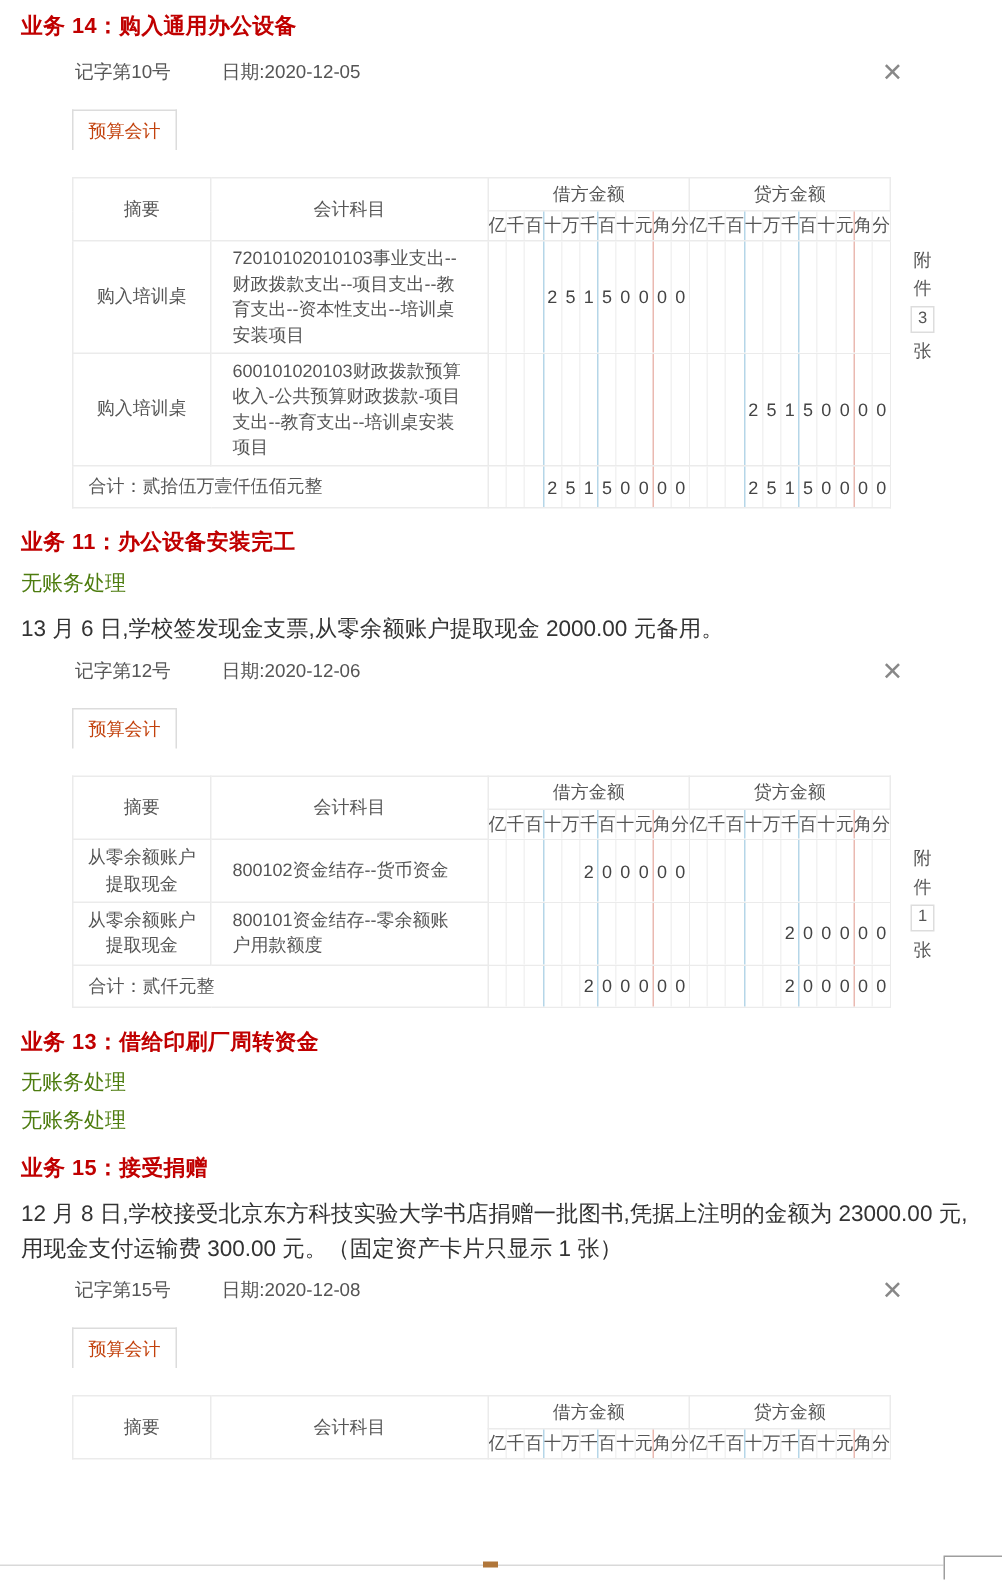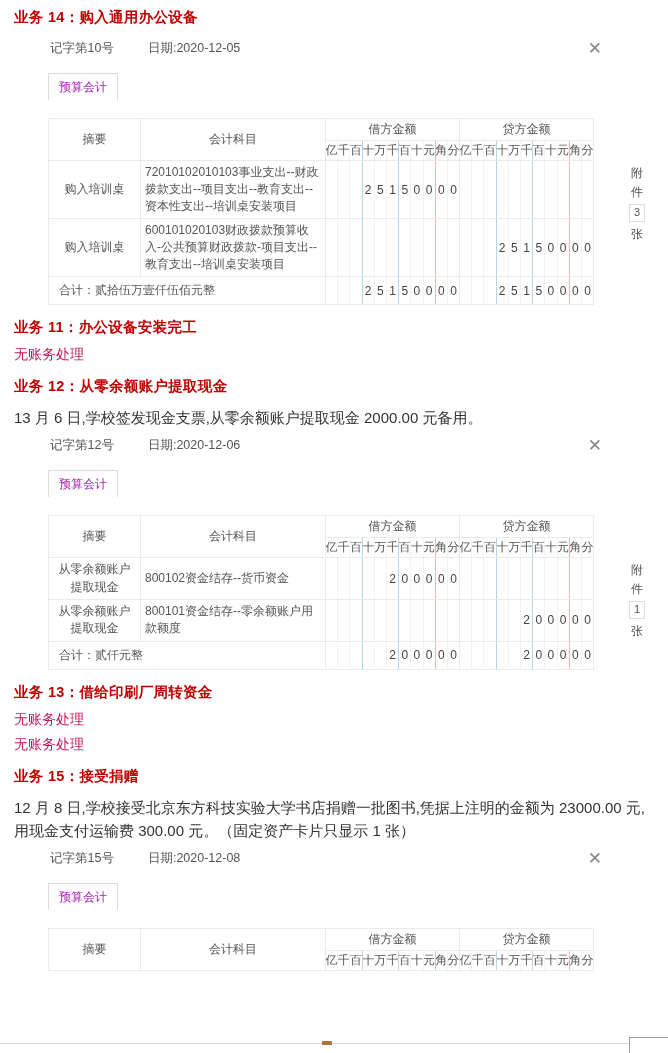--- a/index.html
+++ b/index.html
@@ -5,52 +5,52 @@
   * { box-sizing: border-box; }
   html,body { margin:0; padding:0; }
   body {
     width:668px; height:1053px; background:#ffffff; position:relative; overflow:hidden;
     font-family:"Liberation Sans","DejaVu Sans",sans-serif; color:#333;
   }
   .page { padding:4px 14px 0 14px; }
   h2.biz { color:#c00000; font-size:14.5px; font-weight:bold; margin:13px 0 9px 0; letter-spacing:.3px; }
   h2.biz.first { margin-top:4px; }
   p.desc { font-size:15px; color:#333; line-height:23px; margin:10px 2px 4px 0; }
-  p.note { font-size:14px; color:#be185d; margin:7px 0 6px 0; }
+  p.note { font-size:14px; color:#4d7c0f; margin:7px 0 6px 0; }
 
   .voucher { margin:2px 0 10px 34px; }
   .v-head { display:flex; align-items:center; padding:4px 0 0 2px; font-size:12.5px; color:#555; }
   .v-no { margin-right:34px; }
   .v-date { }
   .close { margin-left:auto; margin-right:52px; font-size:17px; color:#888; cursor:pointer; line-height:1; }
   .v-tab { display:inline-block; margin:16px 0 0 0; padding:5px 10px 4px 10px;
-           border:1px solid #dcdcdc; border-bottom:none; font-size:12px; color:#a21caf; cursor:pointer; background:#fff; }
+           border:1px solid #dcdcdc; border-bottom:none; font-size:12px; color:#c2410c; cursor:pointer; background:#fff; }
   .t-wrap { position:relative; margin-top:18px; width:545px; }
 
   table.vt { border-collapse:collapse; width:545px; table-layout:fixed; font-size:12px; color:#555;border-radius:22px; }
   .vt th, .vt td { border:1px solid #ebebeb; padding:0; font-weight:normal; background:#fff; }
   .vt col.col-sum  { width:92px; }
   .vt col.col-subj { width:185px; }
   .vt col.col-amt  { width:134px; }
   .vt th.h-main { height:22px; text-align:center; color:#555; }
   .vt th.h-units { height:20px; position:relative; }
   .vt td.sum  { text-align:center; padding:3px 5px; line-height:1.45;font-family:Liberation Serif, serif; }
-  .vt td.subj { padding:3px 4px; line-height:1.42; text-align:left; }
+  .vt td.subj { padding:3px 14px; line-height:1.42; text-align:left; }
   .vt td.amt  { position:relative; height:26px; }
   .cells { position:absolute; top:0; left:0; right:0; bottom:0; display:flex; }
   .dcell { flex:1 1 0; border-right:1px solid #f2f2f2; display:flex; align-items:center; justify-content:center;
            color:#444; font-size:12px; overflow:hidden; }
   .dcell:nth-child(3), .dcell:nth-child(6) { border-right-color:#b5d6e8; }
   .dcell:nth-child(9) { border-right-color:#eab9b1; }
   .dcell:nth-child(11) { border-right:none; }
   .units .dcell { color:#555; }
   tr.total td { height:26px; }
   td.total-label { padding:5px 10px; text-align:left; }
 
-  .attach { position:absolute; left:576px; top:46px; width:26px; display:flex; flex-direction:column;
+  .attach { position:absolute; left:554px; top:46px; width:26px; display:flex; flex-direction:column;
             align-items:center; font-size:12px; color:#555; line-height:1.55; }
   .a-txt { width:1em; word-break:break-all; text-align:center; }
   .a-count { border:1px solid #ddd; padding:0 4px; margin:3px 0; min-width:9px; text-align:center;
              font-size:11px; line-height:1.4; color:#555; background:#fff; }
 
   .bottom-line { position:absolute; left:0; top:1043px; width:668px; height:0; border-top:1px solid #d9d9d9; }
   .scroll-thumb { position:absolute; left:322px; top:1041px; width:10px; height:4px; background:#b0763a; }
   .corner-box { position:absolute; left:629px; top:1037px; width:46px; height:24px;
                 border:1px solid #9e9e9e; background:#fff; }
 </style>
@@ -223,21 +223,20 @@
       <div class="attach">
         <span class="a-txt">附件</span>
         <span class="a-count">3</span>
         <span class="a-txt">张</span>
       </div>
     </div>
   </section>
 
   <h2 class="biz">业务 11：办公设备安装完工</h2>
   <p class="note">无账务处理</p>
-  <h2 class="biz">业务 12：从零余额账户提取现金</h2>
   <p class="desc">13 月 6 日,学校签发现金支票,从零余额账户提取现金 2000.00 元备用。</p>
 
   <section class="voucher">
     <div class="v-head">
       <span class="v-no">记字第12号</span>
       <span class="v-date">日期:2020-12-06</span>
       <span class="close">✕</span>
     </div>
     <div class="v-tab">预算会计</div>
     <div class="t-wrap">

